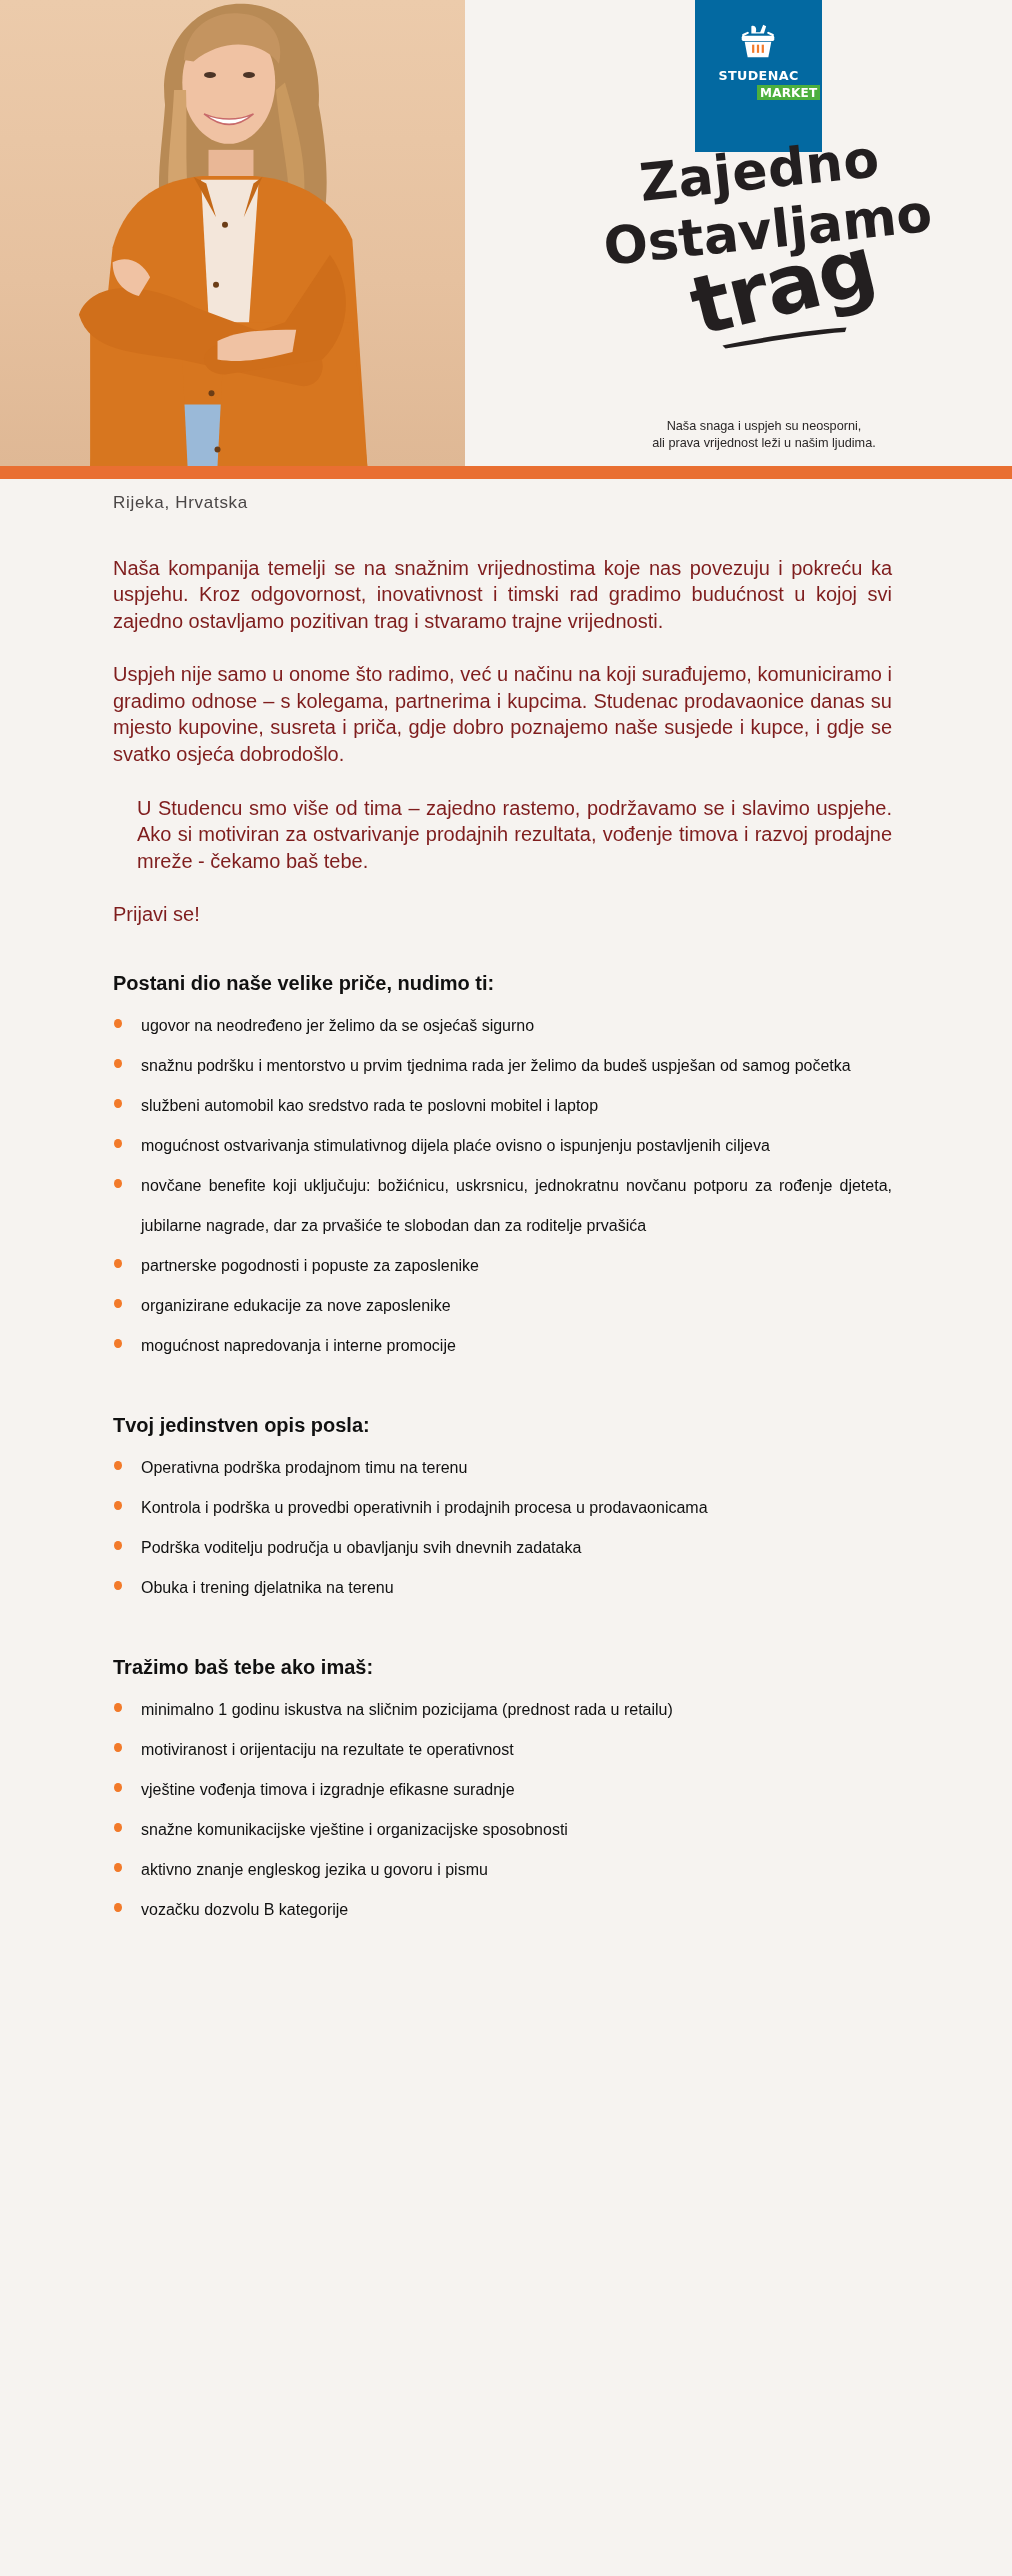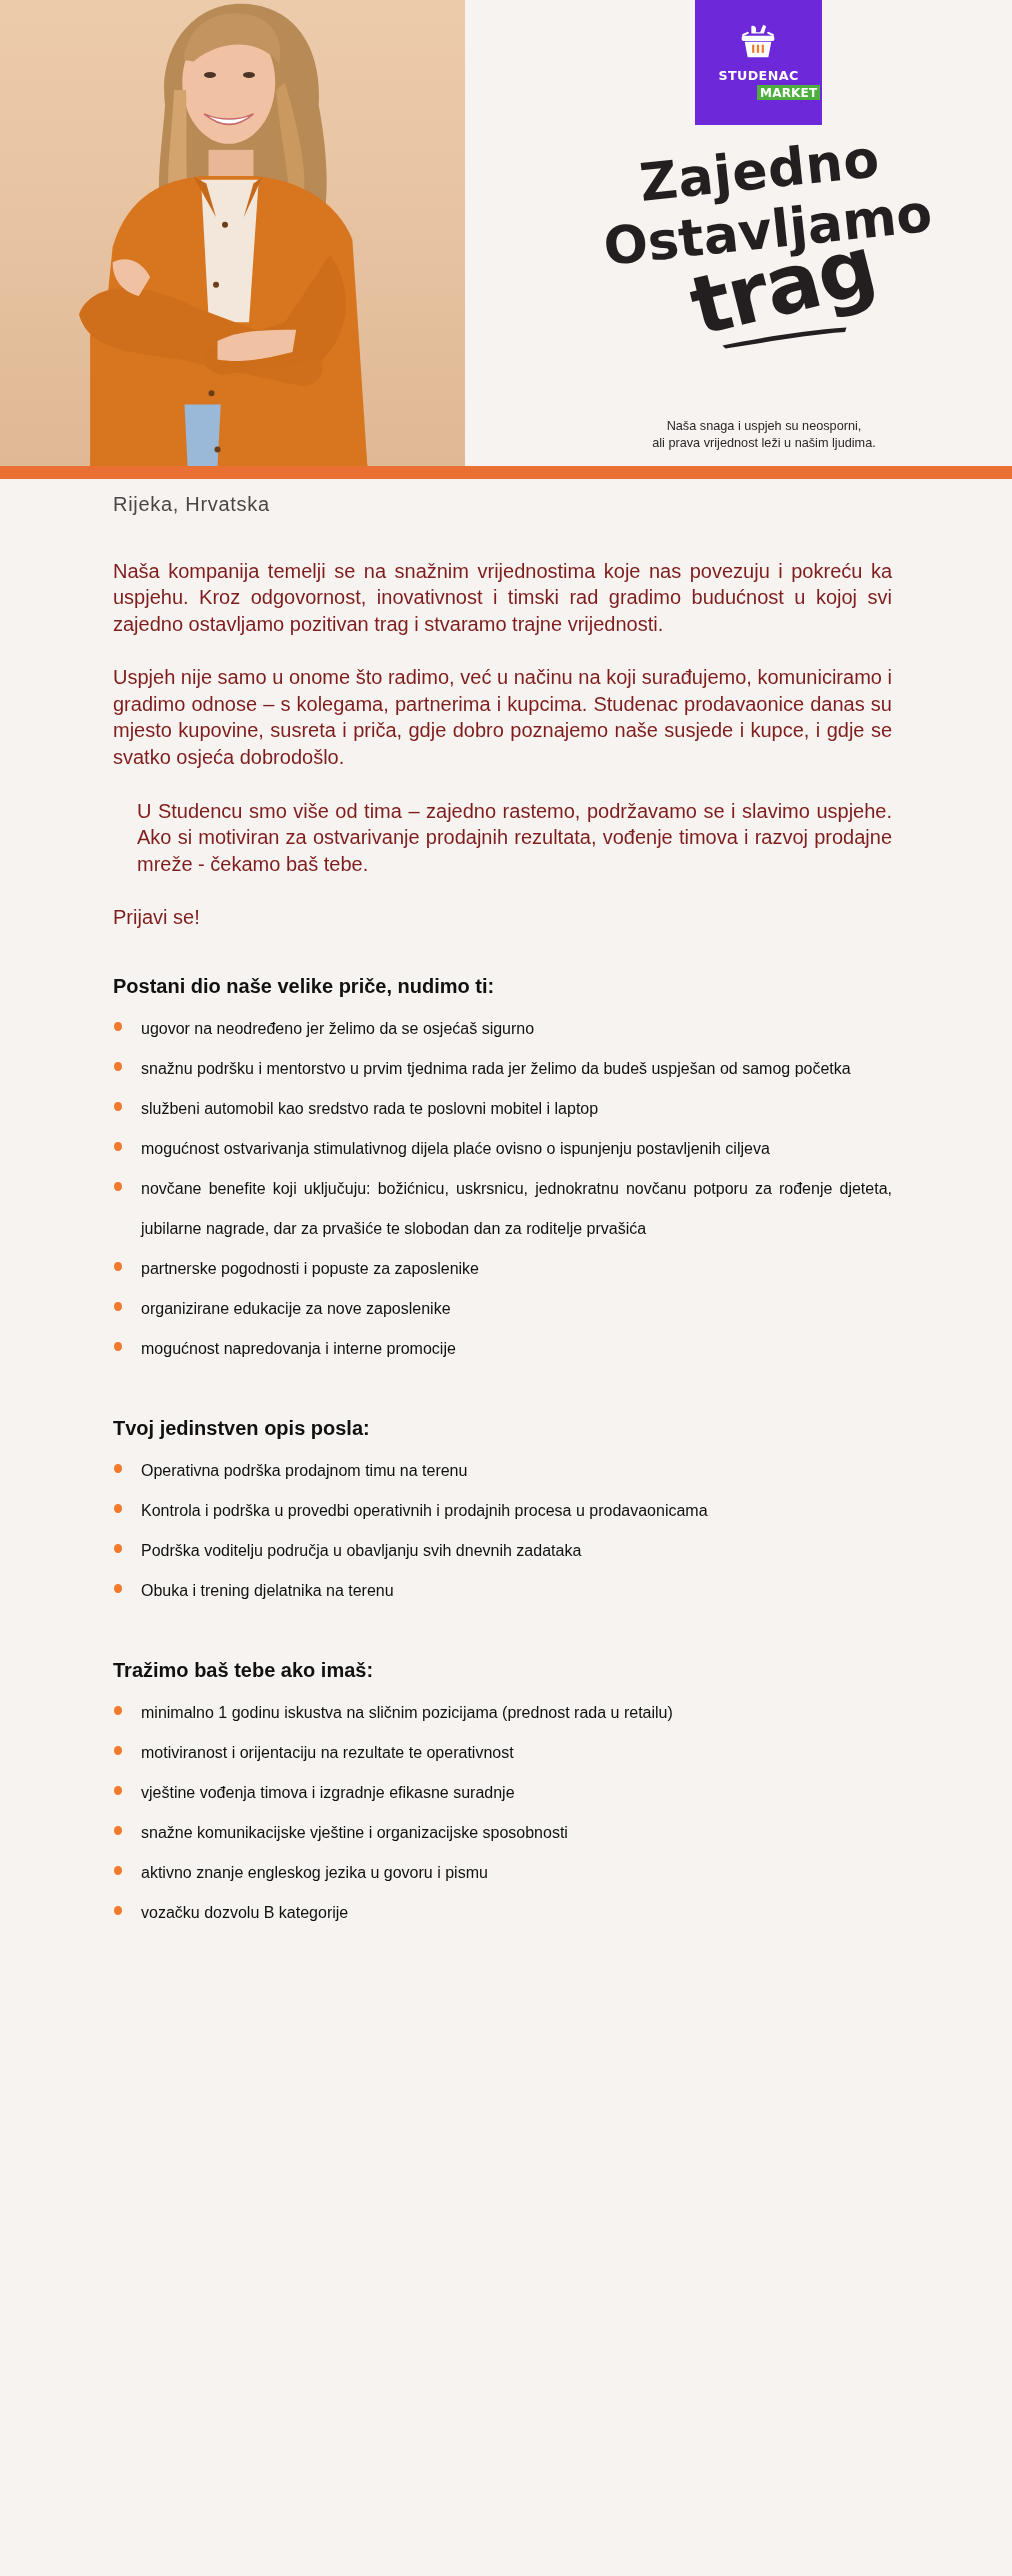--- a/index.html
+++ b/index.html
@@ -8,21 +8,21 @@
 
   
   .hero { position: absolute; left: 0; top: 0; width: 1012px; height: 466px; }
   .hero-photo { position: absolute; left: 0; top: 0; width: 465px; height: 466px;
     background: linear-gradient(180deg, #eccbab 0%, #e6c19f 60%, #dfb895 100%); overflow: hidden; }
   .hero-right { position: absolute; left: 465px; top: 0; width: 548px; height: 466px; background: #f6f3f0; }
 
   
   .person { position: absolute; left: 0; top: 0; width: 465px; height: 466px; }
 
-  .logo { position: absolute; left: 695px; top: 0; width: 127px; height: 125px; background: #6d28d9; }
+  .logo { position: absolute; left: 695px; top: 0; width: 127px; height: 152px; background: #0369a1; }
   .logo-basket { position: absolute; left: 46px; top: 22.5px; width: 34px; height: 36px; }
   .logo-name { position: absolute; left: 0; width: 127px; top: 68px; text-align: center; color: #fff;
     font-family: "DejaVu Sans", sans-serif; font-weight: bold; font-size: 12.7px; letter-spacing: 0.4px; }
   .logo-sub { position: absolute; left: 62px; top: 85px; background: #4caf3e; color: #fff;
     font-family: "DejaVu Sans", sans-serif; font-weight: bold; font-size: 12px; padding: 0.7px 3px; letter-spacing: 0.2px; }
 
   .slogan { position: absolute; left: 592px; top: 142px; width: 337px; height: 240px; }
   .slogan span { position: absolute; font-family: "DejaVu Sans", sans-serif; font-weight: bold; color: #231f20; white-space: nowrap; transform-origin: left bottom; }
   .slogan .l1 { left: 51px; top: 10.5px; font-size: 52px; transform: rotate(-6deg); letter-spacing: 0.7px; }
   .slogan .l2 { left: 15px; top: 75px; font-size: 52px; transform: rotate(-6deg); letter-spacing: 0px; }
@@ -31,21 +31,21 @@
 
   .tagline { position: absolute; left: 614px; top: 418px; width: 300px; text-align: center;
     font-size: 12.7px; line-height: 17px; color: #2a2727; }
 
   .orange-bar { position: absolute; left: 0; top: 466px; width: 1012px; height: 12.7px; background: #e96f32; }
 
   
   .content { position: absolute; left: 113px; top: 479px; width: 779px; }
   .job-title { font-family: "DejaVu Sans", sans-serif; font-weight: bold; font-size: 51px; line-height: 78px;
     color: #231f20; letter-spacing: -0.7px; margin-top: 1.5px; }
-  .location { font-size: 20px; color: #4a4646; margin-top: 13.5px; letter-spacing: 0.7px; }
+  .location { font-size: 17px; color: #4a4646; margin-top: 13.5px; letter-spacing: 0.7px; }
 
   .para { font-size: 20px; line-height: 26.6px; text-align: justify; color: #7f1d1d; }
   .p1 { margin-top: 42px; }
   .p2 { margin-top: 27px; }
   .p3 { margin-top: 27px; margin-left: 24px; }
   .p4 { margin-top: 27px; }
 
   .section-heading { font-size: 20px; line-height: 27px; color: #111; }
   .h-offer { margin-top: 42px; }
   .h-job { margin-top: 46px; }

